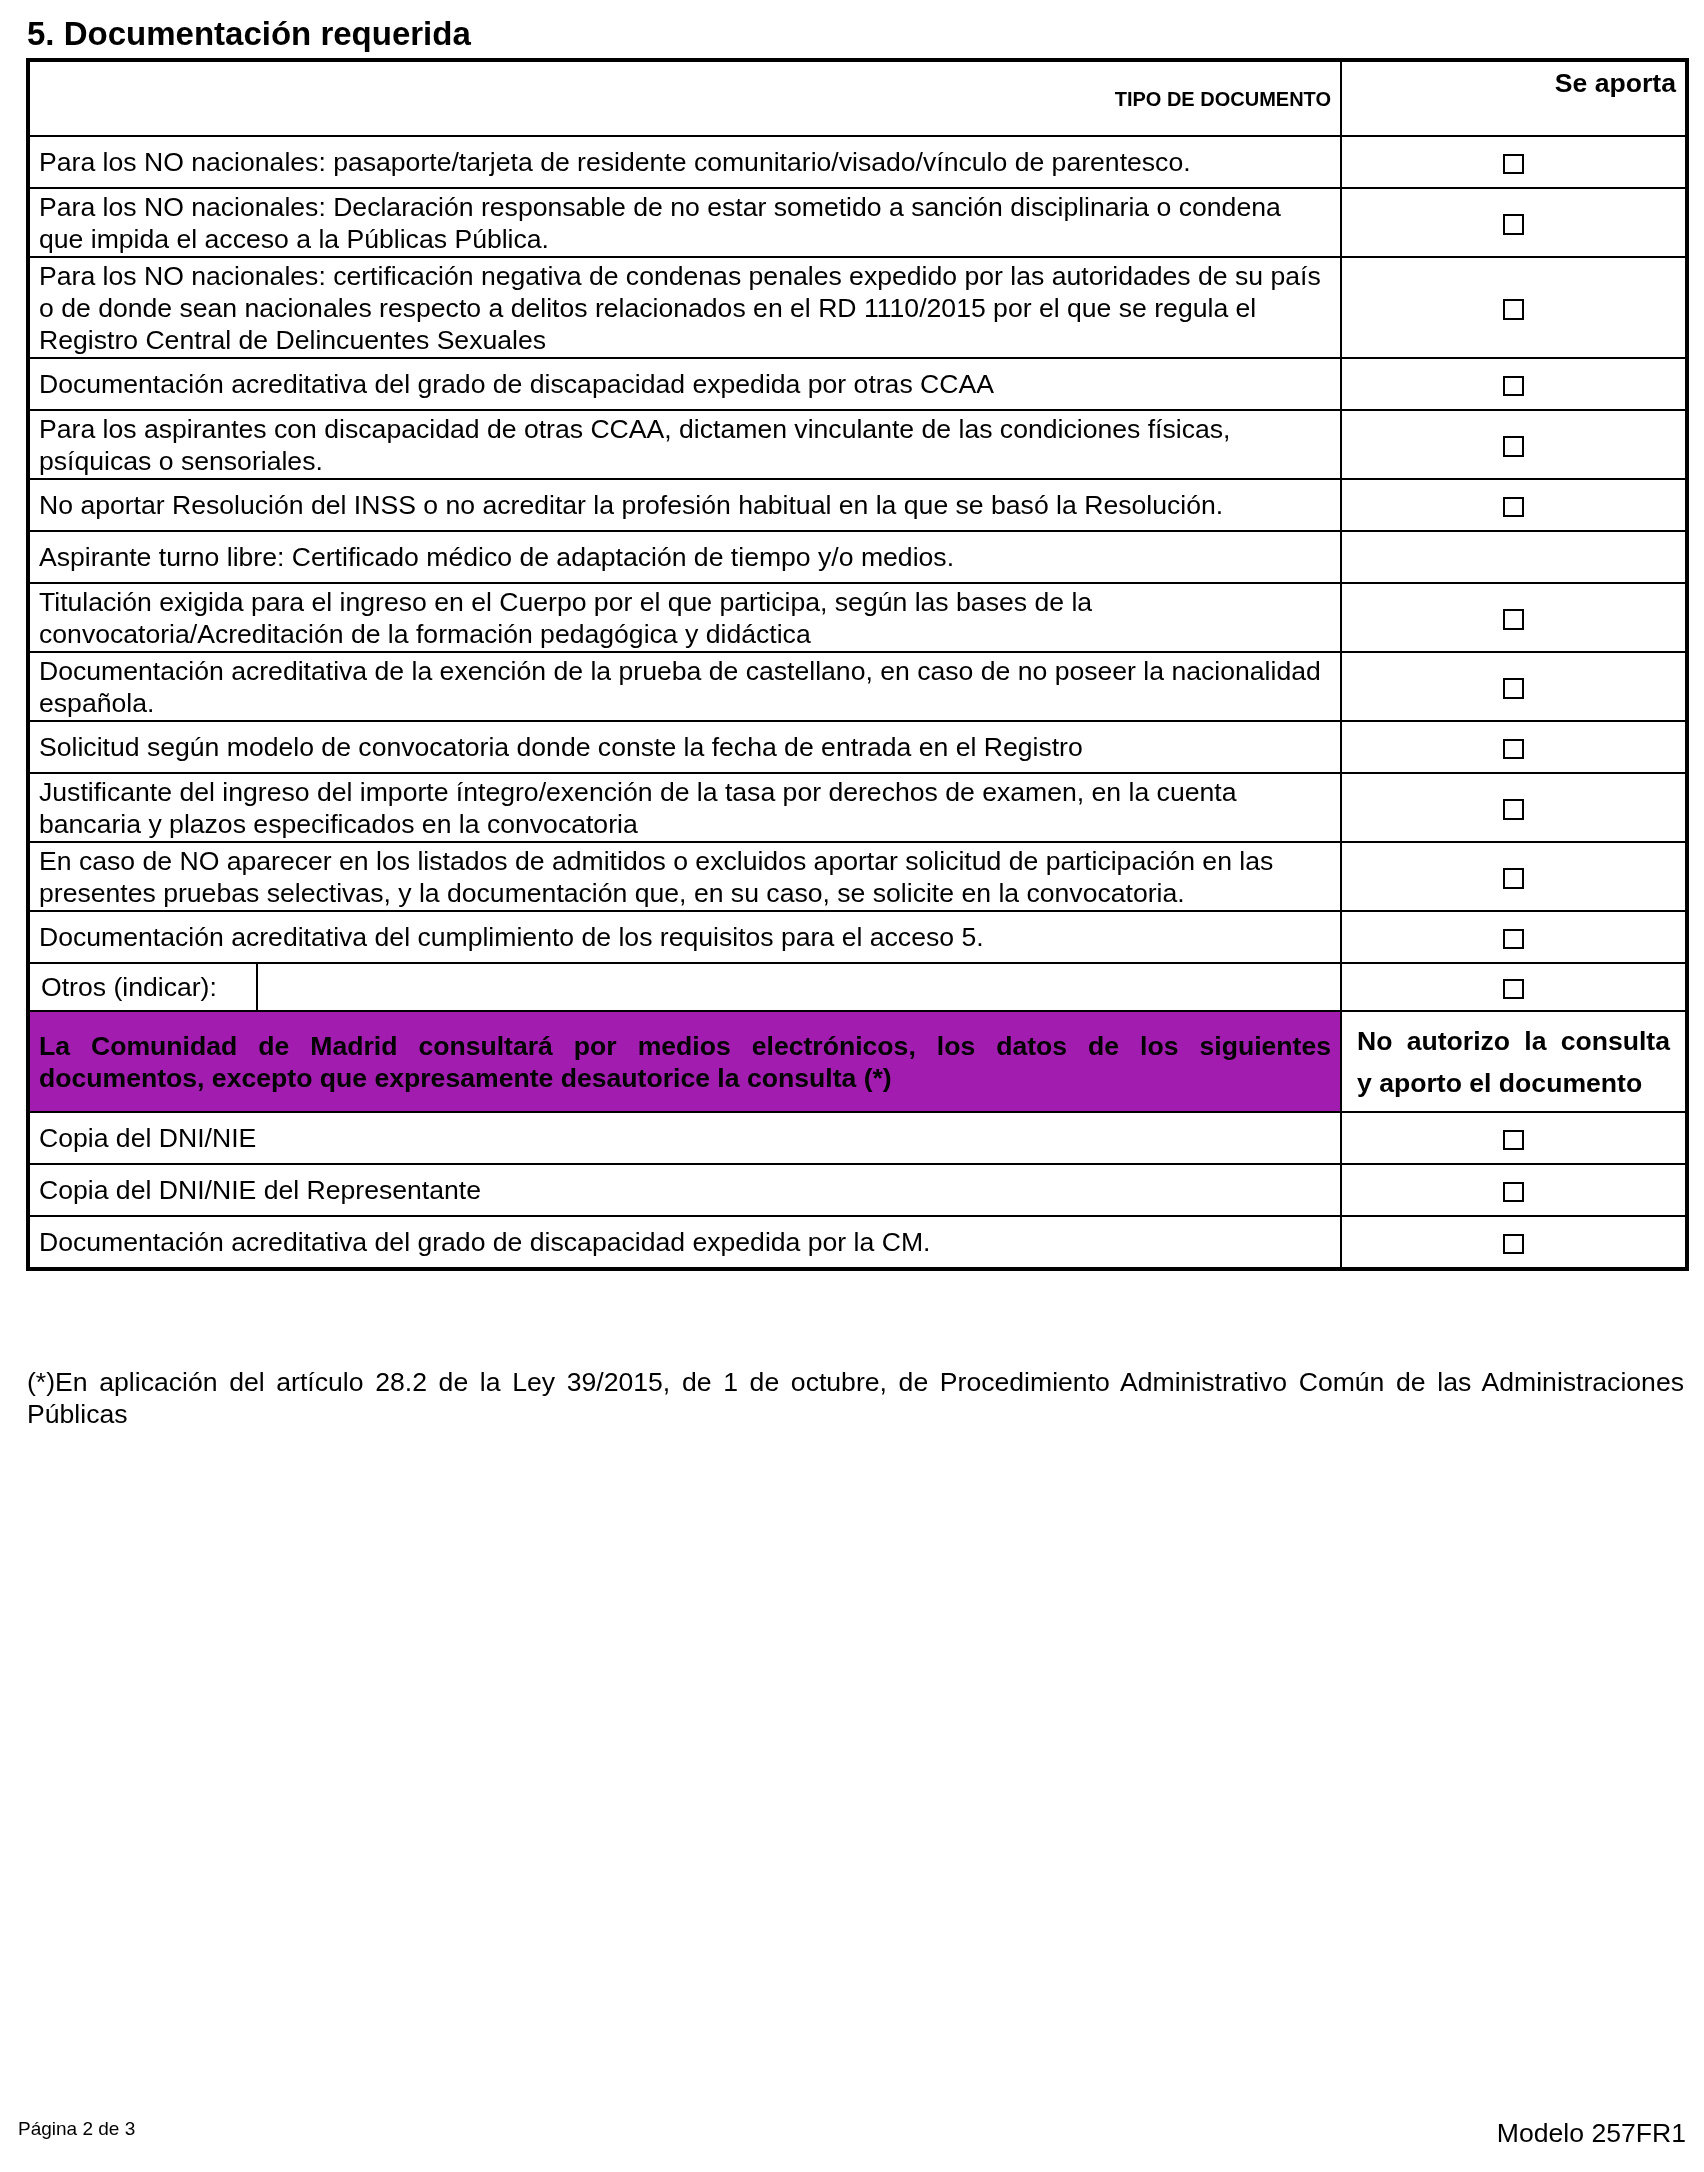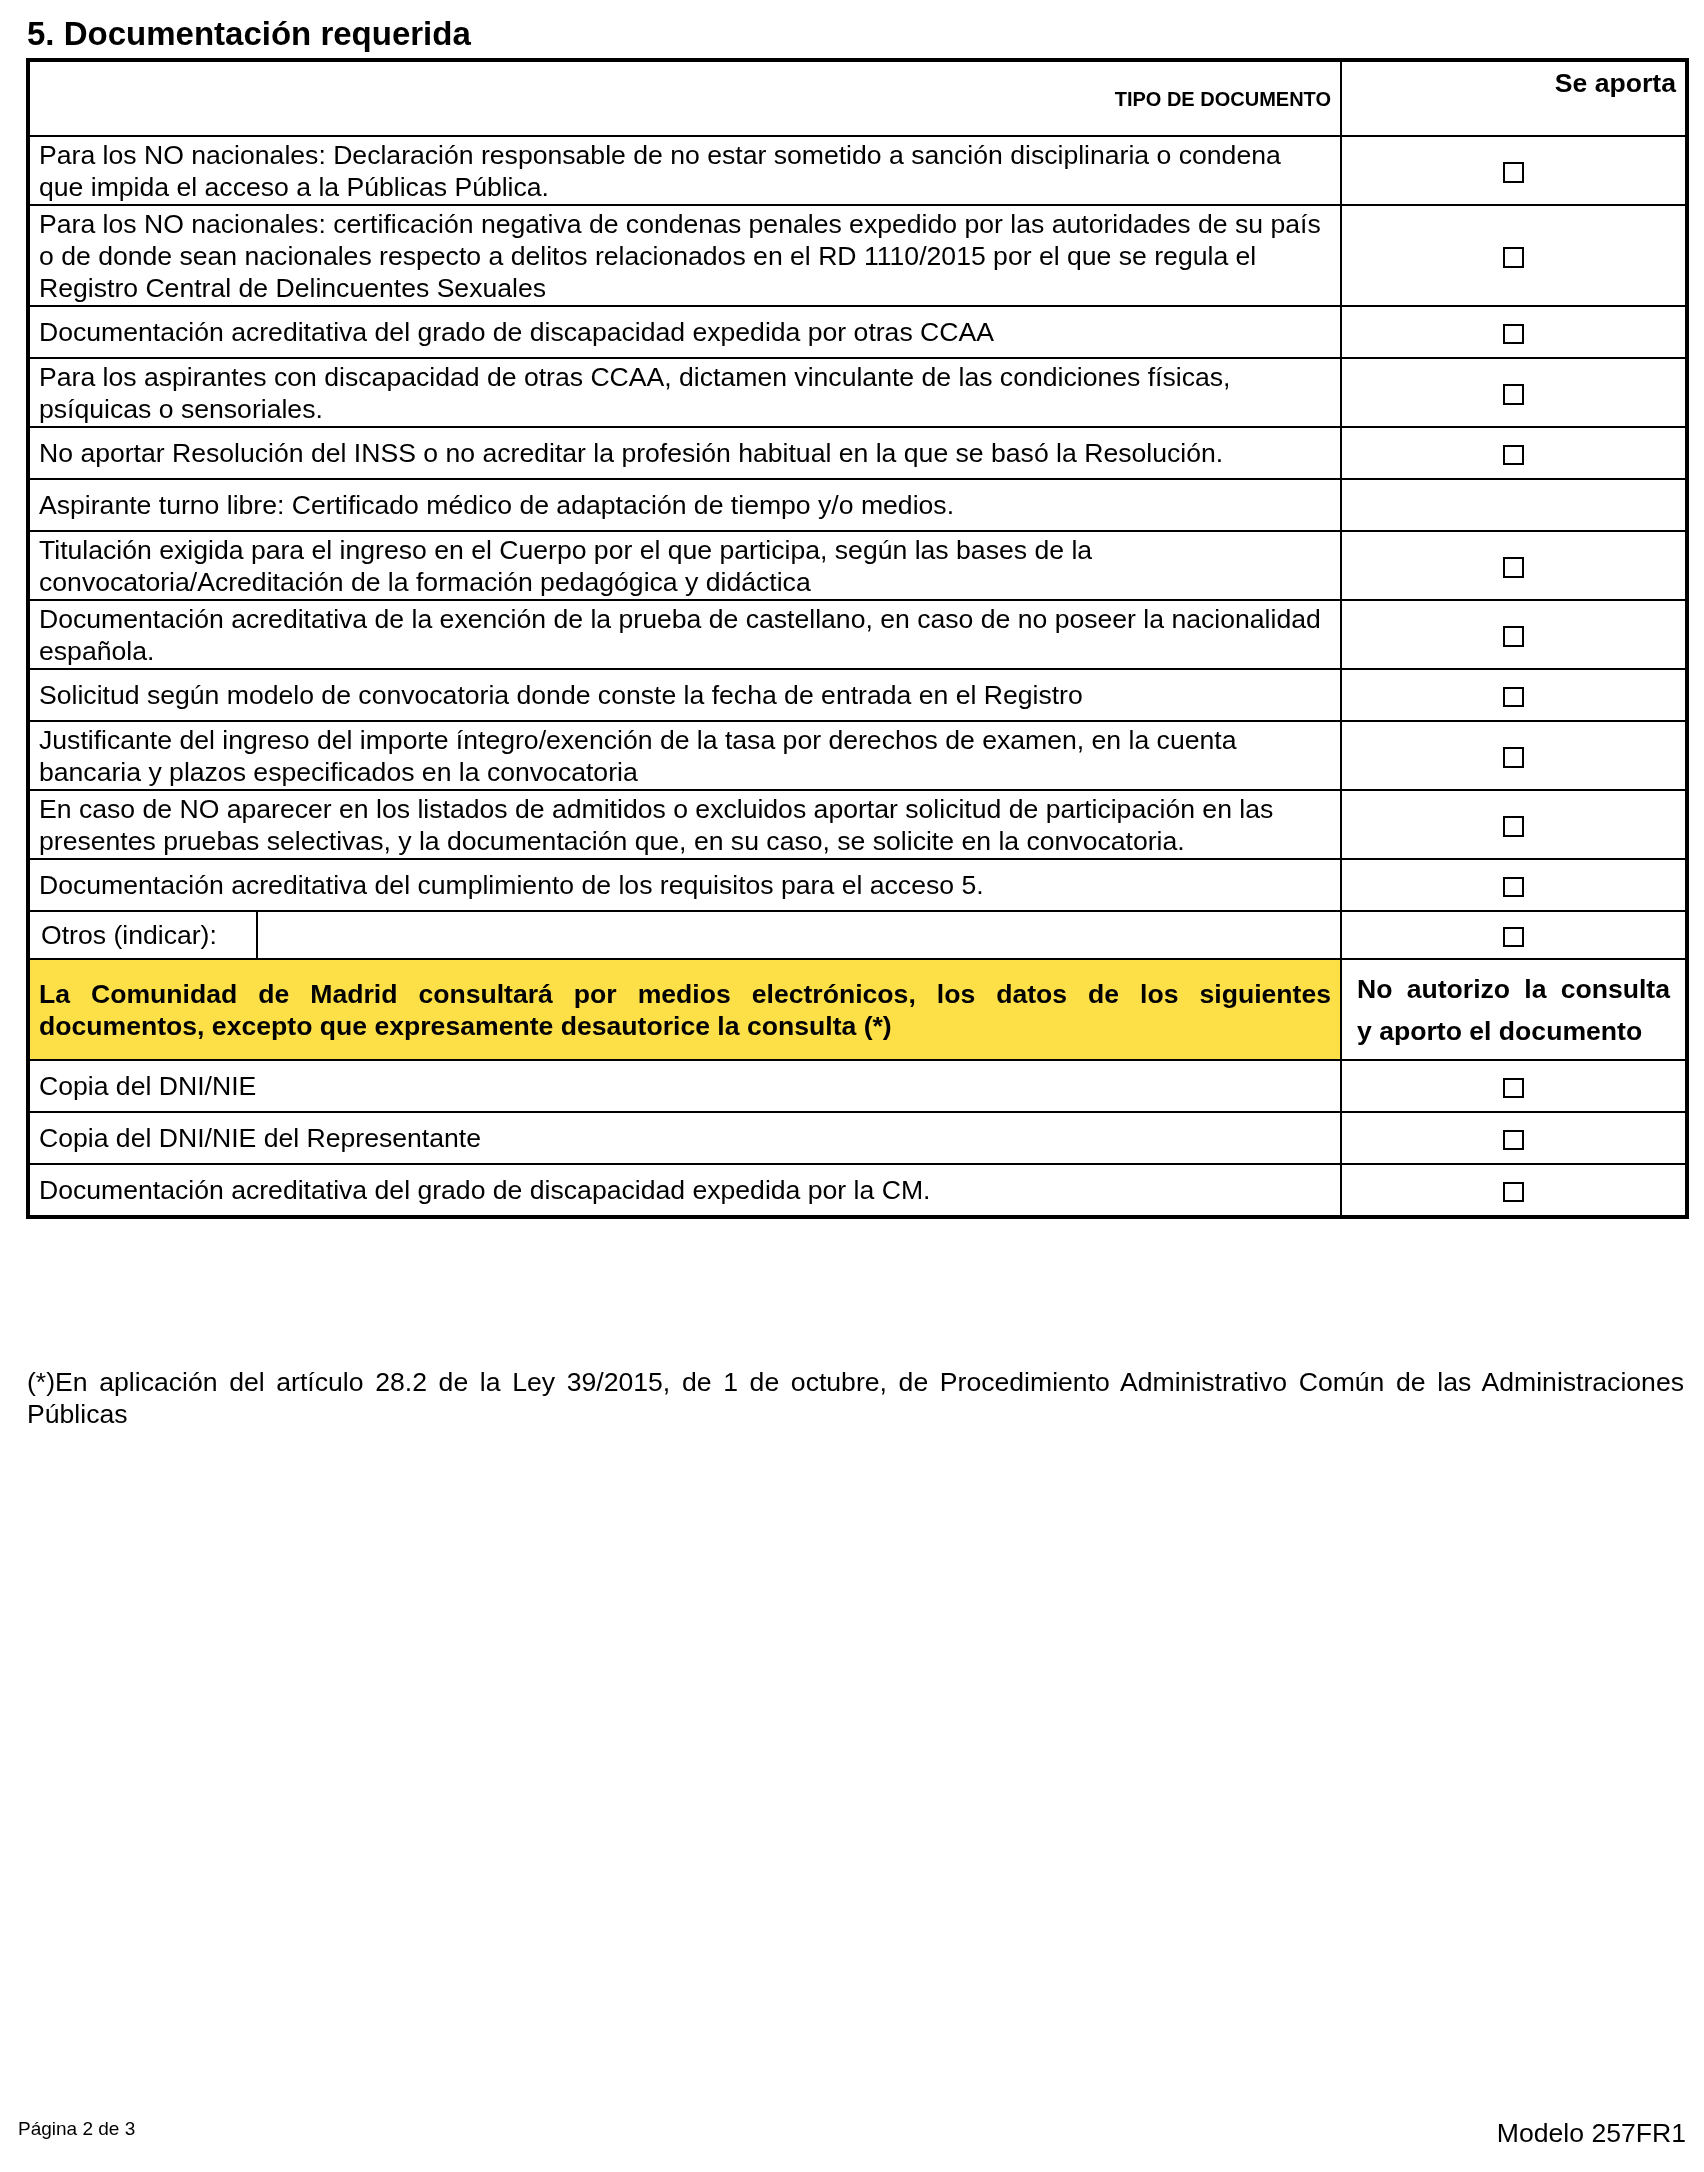--- a/index.html
+++ b/index.html
@@ -13,40 +13,44 @@
   .hdr .h1 { text-align: right; font-size: 20px; }
   .hdr .h2 { text-align: right; vertical-align: top; padding-top: 4.6px; padding-left: 35px; }
   td.chk { text-align: center; }
   .box { display: inline-block; width: 16.7px; height: 16.7px; border: 2.3px solid #000; vertical-align: middle; cursor: pointer; }
   tr.r1 td { height: 47px; }
   tr.r2 td { height: 64px; }
   tr.r3 td { height: 96px; }
   .otros-wrap { display: flex; align-items: stretch; margin: -1.5px -9px; height: 46px; }
   .otros-label { width: 204px; border-right: 2.3px solid #000; padding: 0 11px; display: flex; align-items: center; }
   .otros-input { flex: 1; border: none; outline: none; font: inherit; padding: 0 7.6px; background: transparent; }
-  tr.gray td.g1 { background: #fde047; font-weight: bold; text-align: justify; text-align-last: auto; height: 96px; }
+  tr.gray td.g1 { background: #a21caf; font-weight: bold; text-align: justify; text-align-last: auto; height: 96px; }
   tr.gray td.g2 { font-weight: bold; text-align: justify; line-height: 42px; padding: 1.5px 15px; }
   .footnote { position: absolute; left: 27px; top: 1366px; width: 1657px; font-size: 26.6px; line-height: 32px; text-align: justify; }
   .footer-left { position: absolute; left: 18px; top: 2118px; font-size: 19px; }
   .footer-right { position: absolute; right: 18px; top: 2118px; font-size: 26.6px; }
 </style>
 </head>
 <body>
 
 <div class="section-title">5. Documentación requerida</div>
 
 <table class="docs">
   <colgroup>
       <col class="c1">
       <col class="c2">
     </colgroup>
   <tbody>
       <tr class="hdr">
     <td class="h1">TIPO DE DOCUMENTO</td>
     <td class="h2">Se aporta</td>
+  </tr>
+  <tr class="r1">
+    <td>Para los NO nacionales: pasaporte/tarjeta de residente comunitario/visado/vínculo de parentesco.</td>
+    <td class="chk"><span class="box"></span></td>
   </tr>
   <tr class="r2">
     <td>Para los NO nacionales: Declaración responsable de no estar sometido a sanción disciplinaria o condena que impida el acceso a la Públicas Pública.</td>
     <td class="chk"><span class="box"></span></td>
   </tr>
   <tr class="r3">
     <td>Para los NO nacionales: certificación negativa de condenas penales expedido por las autoridades de su país o de donde sean nacionales respecto a delitos relacionados en el RD 1110/2015 por el que se regula el Registro Central de Delincuentes Sexuales</td>
     <td class="chk"><span class="box"></span></td>
   </tr>
   <tr class="r1">

